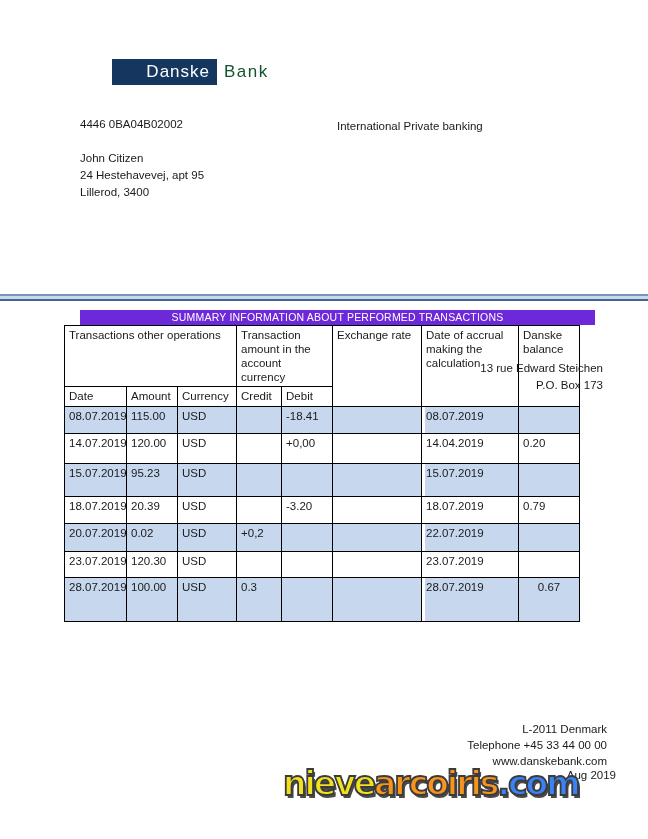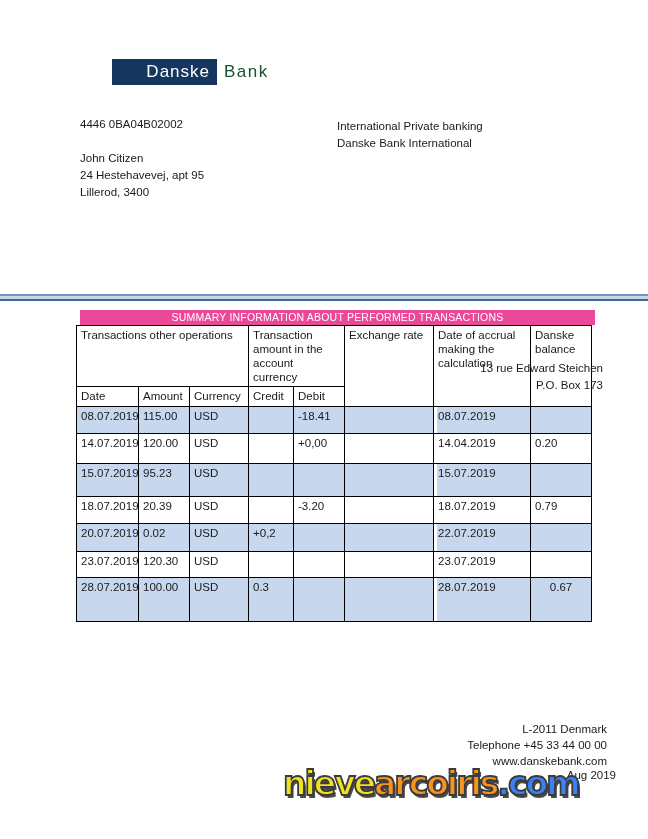--- a/index.html
+++ b/index.html
@@ -22,25 +22,25 @@
   .bank-division { position:absolute; left:337px; top:118px; font-size:11.5px; line-height:17px; }
   .customer-block { position:absolute; left:80px; top:150px; font-size:11.5px; line-height:17px; }
   
   .divider {
     position:absolute; left:0; top:293px; width:648px; height:8px;
     background:linear-gradient(to bottom,#ffffff 0 1px,#7795bb 1px 3px,#c9d7ea 3px 6px,#44658e 6px 8px);
   }
   
   .tbl-title {
     position:absolute; left:80px; top:310px; width:515px; height:15px;
-    background:#ec4899; color:#ffffff; font-size:10.5px; line-height:15px;
+    background:#6d28d9; color:#ffffff; font-size:10.5px; line-height:15px;
     text-align:center; letter-spacing:0.2px; white-space:nowrap;
   }
   table.txn {
-    position:absolute; left:76px; top:325px; width:515px;
+    position:absolute; left:64px; top:325px; width:515px;
     border-collapse:collapse; table-layout:fixed;border-radius:12px;
   }
   table.txn td {
     border:1px solid #000000; vertical-align:top; padding:2px 4px;
     font-size:11.5px; line-height:14px; overflow:hidden; white-space:nowrap;
   }
   tr.group-row td { height:60px; white-space:normal; }
   tr.sub-row td { height:20px; }
   tr.blue td { background:#c7d7ee; }
   .h27{height:27px} .h30{height:30px} .h33{height:33px}
@@ -73,21 +73,20 @@
   <div class="logo">
     <div class="logo-box">
       <span>Danske</span>
     </div>
     <span class="logo-suffix">Bank</span>
   </div>
 
   <div class="account-number">4446 0BA04B02002</div>
   <div class="bank-division">
     <div>International Private banking</div>
-    <div>Danske Bank International</div>
   </div>
 
   <div class="customer-block">
     <div>John Citizen</div>
     <div>24 Hestehavevej, apt 95</div>
     <div>Lillerod, 3400</div>
   </div>
 
   <div class="divider"></div>
 

